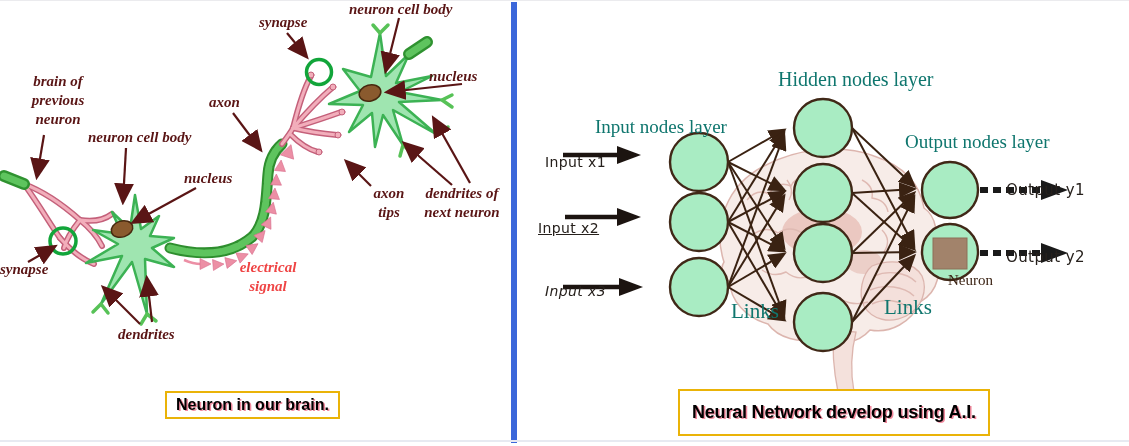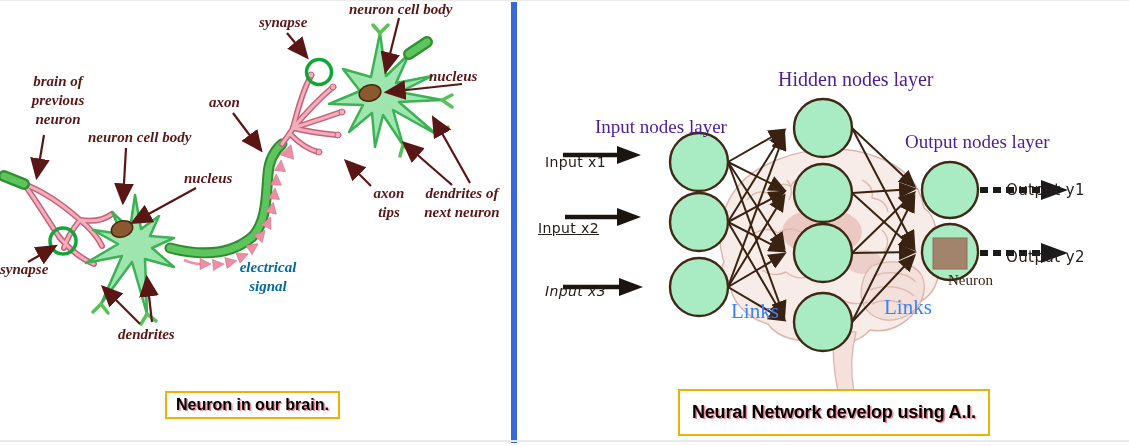--- a/index.html
+++ b/index.html
@@ -7,23 +7,23 @@
           font-family:"Liberation Sans","DejaVu Sans",sans-serif;}
   .hairline-top{position:absolute;left:0;top:0;width:1129px;height:1px;background:#ebebee;}
   .hairline-bottom{position:absolute;left:0;top:440px;width:1129px;height:2px;background:#e7eaf1;}
   .divider{position:absolute;left:511px;top:2px;width:6px;height:441px;background:#3b67da;}
   svg{position:absolute;left:0;top:0;}
   .panel-svg-right{left:512px;}
   .lbl{position:absolute;font:700 italic 15px "Liberation Serif","DejaVu Serif",serif;
        color:#5a1515;line-height:1.28;white-space:pre-line;}
   .lbl.center{text-align:center;}
   .lbl.nw{white-space:nowrap;}
-  .lbl.red{color:#0369a1;}
-  .layer-title{position:absolute;font:20px "Liberation Serif","DejaVu Serif",serif;color:#4c1d95;white-space:nowrap;}
-  .serif-label{position:absolute;font:21px "Liberation Serif","DejaVu Serif",serif;color:#3b82f6;white-space:nowrap;}
+  .lbl.red{color:#ef4444;}
+  .layer-title{position:absolute;font:20px "Liberation Serif","DejaVu Serif",serif;color:#0f766e;white-space:nowrap;}
+  .serif-label{position:absolute;font:21px "Liberation Serif","DejaVu Serif",serif;color:#0f766e;white-space:nowrap;}
   .neuron-word{position:absolute;font:15px "Liberation Serif","DejaVu Serif",serif;color:#3c2415;white-space:nowrap;}
   .io-label{position:absolute;font:14px "DejaVu Sans","Liberation Sans",sans-serif;color:#26201c;
             letter-spacing:.4px;white-space:nowrap;margin-top:20px;}
   .io-label.big{font-size:15px;}
   .caption-box{position:absolute;border:2px solid #eab308;background:#fff;padding:3px 9px;
                font-weight:700;color:#000;white-space:nowrap;
                text-shadow:1.5px .5px 0 rgba(225,20,60,.5);}
   .caption-left{left:165px;top:391px;font-size:16px;}
   .caption-right{left:678px;top:389px;font-size:18px;letter-spacing:-.2px;padding:11px 12px;}
 </style>

